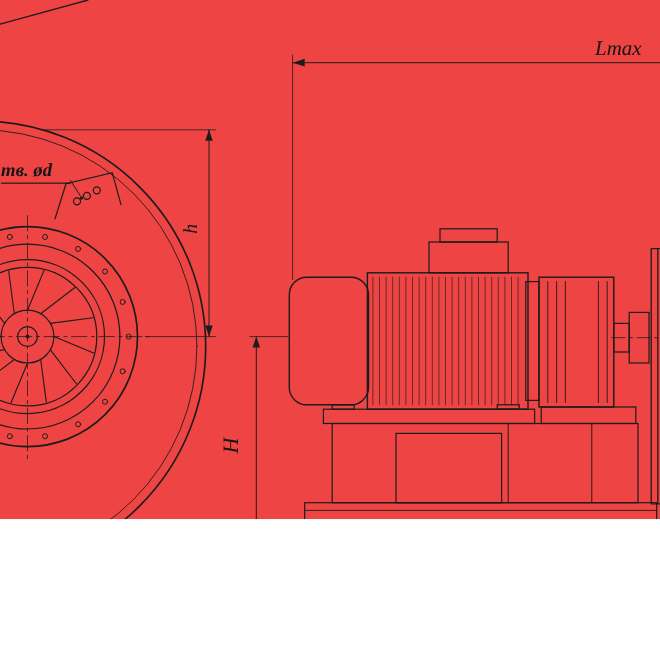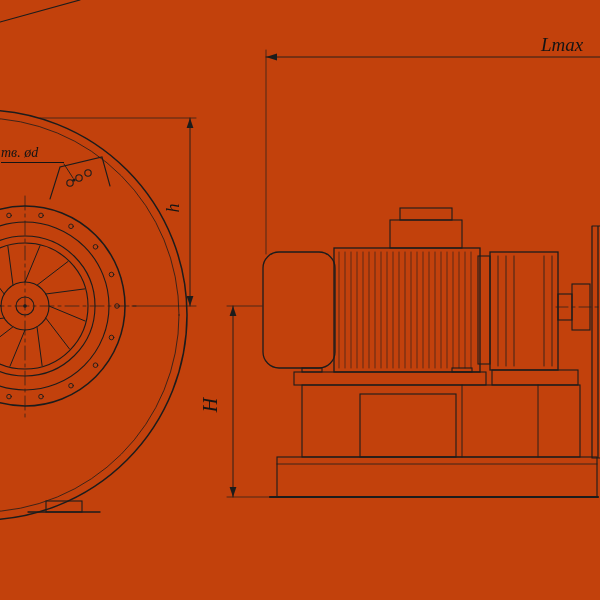--- a/index.html
+++ b/index.html
@@ -1,31 +1,31 @@
 <!DOCTYPE html>
 <html><head>
 <meta charset="utf-8">
 <style>
   html,body{margin:0;padding:0;background:#fff;}
   .canvas{
-    position:relative;width:600px;height:600px;background:#c2410c;overflow:hidden;
+    position:relative;width:600px;height:472px;background:#ef4444;overflow:hidden;
     font-family:"Liberation Serif", serif;
   }
   svg{position:absolute;left:0;top:0;}
   .dim-label{
     position:absolute;font-style:italic;color:#141414;white-space:nowrap;
     font-family:"Liberation Serif", serif;
   }
   .lbl-lmax{left:541px;top:34px;font-size:19px;}
   .lbl-h{left:157px;top:196px;width:36px;height:24px;font-size:18px;text-align:center;
          transform:rotate(-90deg);transform-origin:center;}
   .lbl-H{left:193px;top:392px;width:38px;height:26px;font-size:20px;text-align:center;
          transform:rotate(-90deg);transform-origin:center;}
-  .lbl-holes{left:1px;top:145px;font-size:14px;width:63px;border-bottom:1px solid #141414;
-         padding-bottom:1px;}
+  .lbl-holes{left:1px;top:145px;font-size:17px;width:63px;border-bottom:1px solid #141414;
+         padding-bottom:1px;font-weight:bold;}
 </style>
 </head>
 <body>
 
 <div class="canvas">
 
   <svg width="600" height="600" viewBox="0 0 600 600" fill="none" stroke="#1c1c1c" stroke-width="1.1" stroke-linecap="round">
 
     <g>
 

